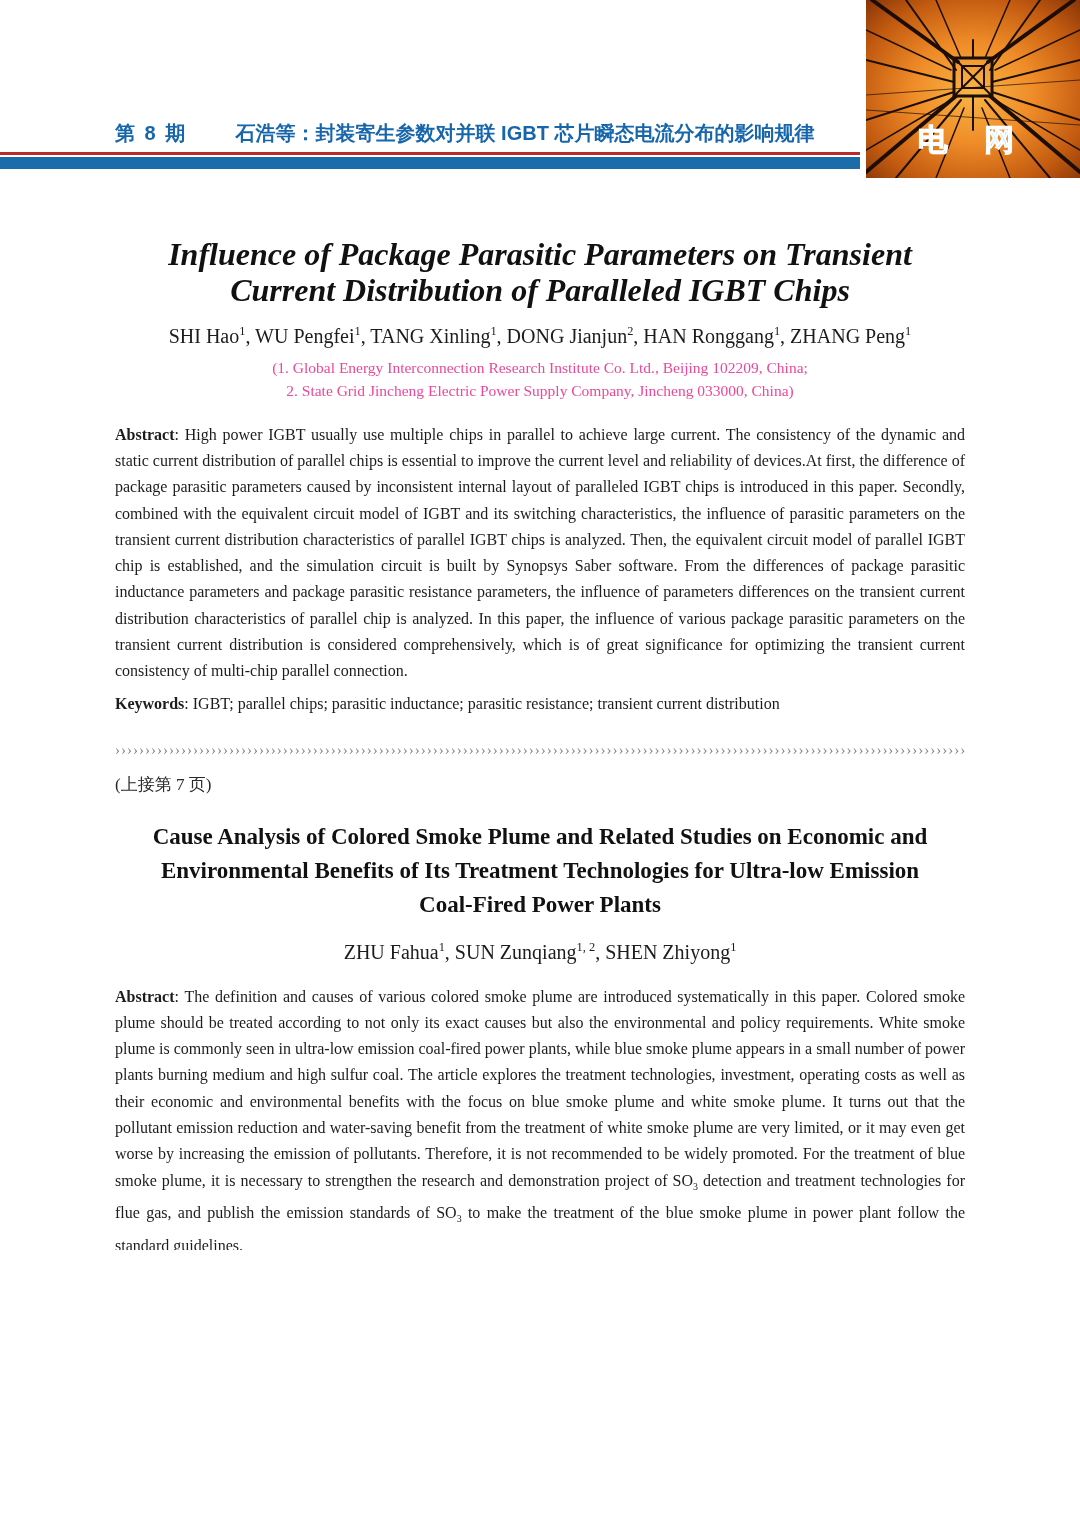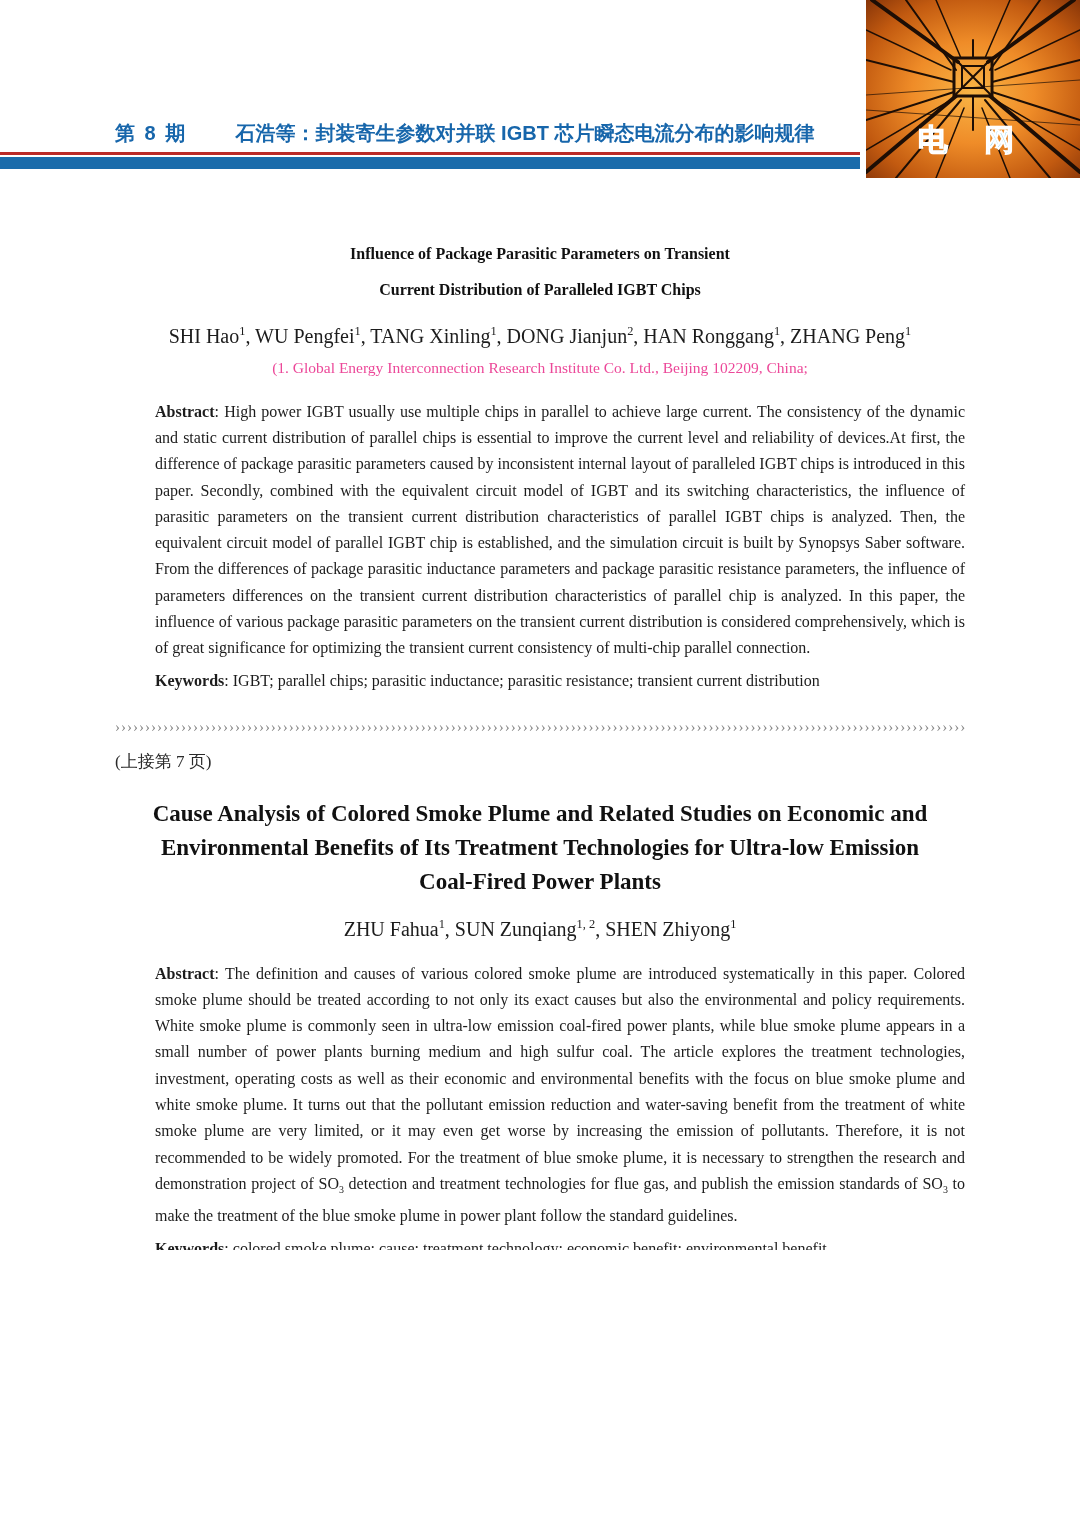--- a/index.html
+++ b/index.html
@@ -25,34 +25,34 @@
   }
   .rule-red  { position:absolute; top:152px; left:0; width:860px; height:3px; background:#bb2b27; }
   .rule-blue { position:absolute; top:157px; left:0; width:860px; height:12px; background:#1b6cab; }
   .journal-cover { position:absolute; top:0; right:0; width:214px; height:178px; }
   .journal-cover svg { display:block; }
 
   
   .content { position:absolute; top:180px; left:115px; width:850px; }
 
   .paper-title { text-align:center; font-weight:bold; color:#111; }
-  .paper-title.t1 { margin-top:56px; font-size:16px; line-height:36px; }
+  .paper-title.t1 { margin-top:56px; font-size:32px; line-height:36px;font-style:italic; }
   .paper-title.t2 { margin-top:24px; font-size:23px; line-height:34px; }
 
   .authors { display:block; text-align:center; font-size:20px; margin-top:16px; color:#1c1c1c; }
   .author .au-sep { }
   .author:last-child .au-sep { display:none; }
   sup { font-size:0.62em; }
   sub { font-size:0.62em; }
 
   .affiliation { text-align:center; font-size:15.5px; line-height:23px; margin-top:8px; color:#ec4899; }
 
   .para {
     font-size:16px; line-height:26.3px; text-align:justify;
-    color:#1c1c1c; margin-top:0;margin-left:40px;
+    color:#1c1c1c; margin-top:0;
   }
   .para.first { margin-top:20px; }
   .para b { font-weight:bold; }
   .keywords { margin-top:6px; }
 
   .divider {
     margin-top:24px; height:18px; overflow:hidden; white-space:nowrap;
     color:#8a8a8a; font-size:15px; letter-spacing:1px; line-height:18px;
     user-select:none;
   }
@@ -125,20 +125,21 @@
 
     <div class="paper-title t1">
       <div>Influence of Package Parasitic Parameters on Transient</div>
       <div>Current Distribution of Paralleled IGBT Chips</div>
     </div>
 
     <span class="authors"><span class="author"><span class="au-name">SHI Hao</span><sup>1</sup><span class="au-sep">, </span></span><span class="author"><span class="au-name">WU Pengfei</span><sup>1</sup><span class="au-sep">, </span></span><span class="author"><span class="au-name">TANG Xinling</span><sup>1</sup><span class="au-sep">, </span></span><span class="author"><span class="au-name">DONG Jianjun</span><sup>2</sup><span class="au-sep">, </span></span><span class="author"><span class="au-name">HAN Ronggang</span><sup>1</sup><span class="au-sep">, </span></span><span class="author"><span class="au-name">ZHANG Peng</span><sup>1</sup></span></span>
 
     <div class="affiliation">
       <div>(1. Global Energy Interconnection Research Institute Co. Ltd., Beijing 102209, China;</div>
+      <div>2. State Grid Jincheng Electric Power Supply Company, Jincheng 033000, China)</div>
     </div>
 
     <p class="para first"><b>Abstract</b><span>: High power IGBT usually use multiple chips in parallel to achieve large current. The consistency of the dynamic and static current distribution of parallel chips is essential to improve the current level and reliability of devices.At first, the difference of package parasitic parameters caused by inconsistent internal layout of paralleled IGBT chips is introduced in this paper. Secondly, combined with the equivalent circuit model of IGBT and its switching characteristics, the influence of parasitic parameters on the transient current distribution characteristics of parallel IGBT chips is analyzed. Then, the equivalent circuit model of parallel IGBT chip is established, and the simulation circuit is built by Synopsys Saber software. From the differences of package parasitic inductance parameters and package parasitic resistance parameters, the influence of parameters differences on the transient current distribution characteristics of parallel chip is analyzed. In this paper, the influence of various package parasitic parameters on the transient current distribution is considered comprehensively, which is of great significance for optimizing the transient current consistency of multi-chip parallel connection.</span></p>
 
 
     <p class="para keywords"><b>Keywords</b><span>: IGBT; parallel chips; parasitic inductance; parasitic resistance; transient current distribution</span></p>
 
     <div class="divider">››››››››››››››››››››››››››››››››››››››››››››››››››››››››››››››››››››››››››››››››››››››››››››››››››››››››››››››››››››››››››››››››››››››››››››››››››</div>
 
     <div class="continuation">(上接第 7 页)</div>

